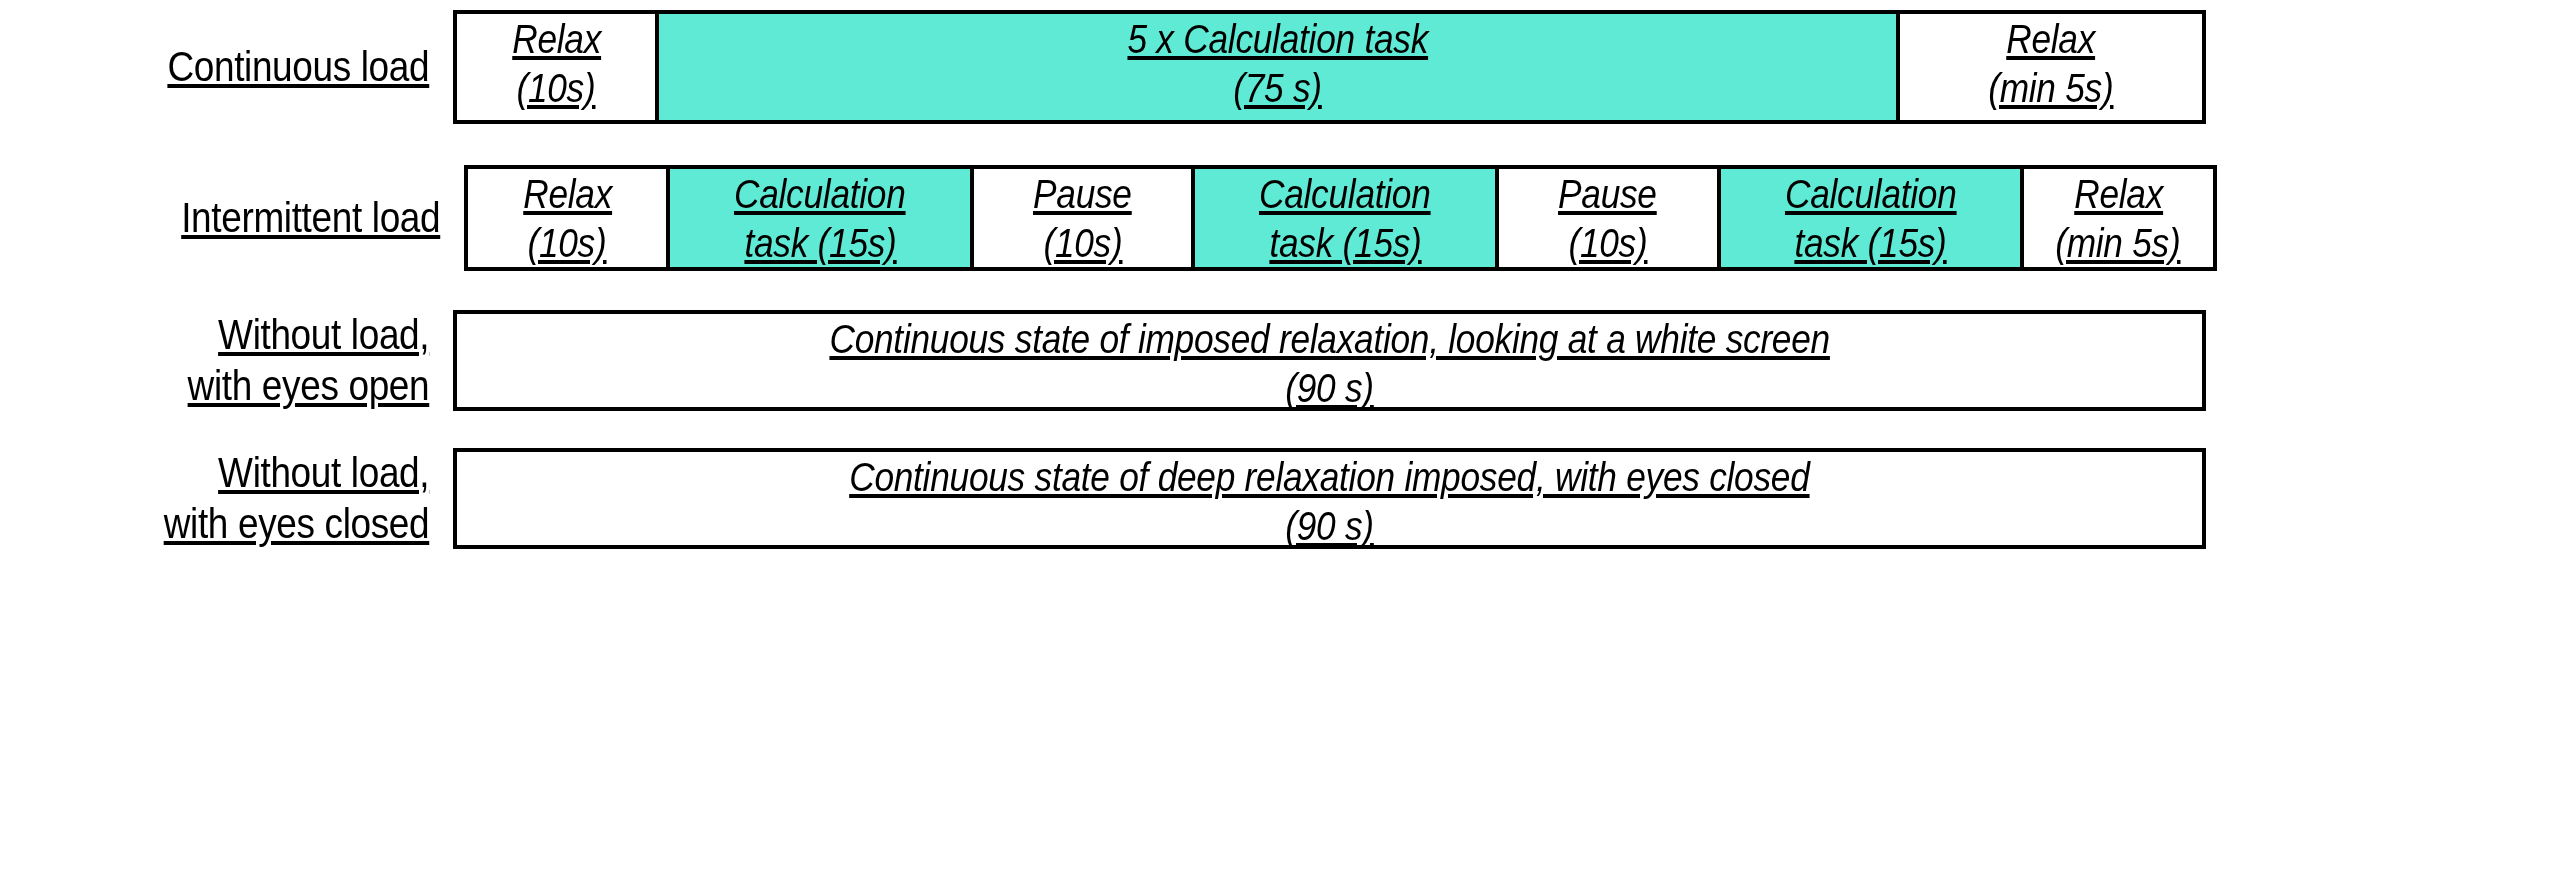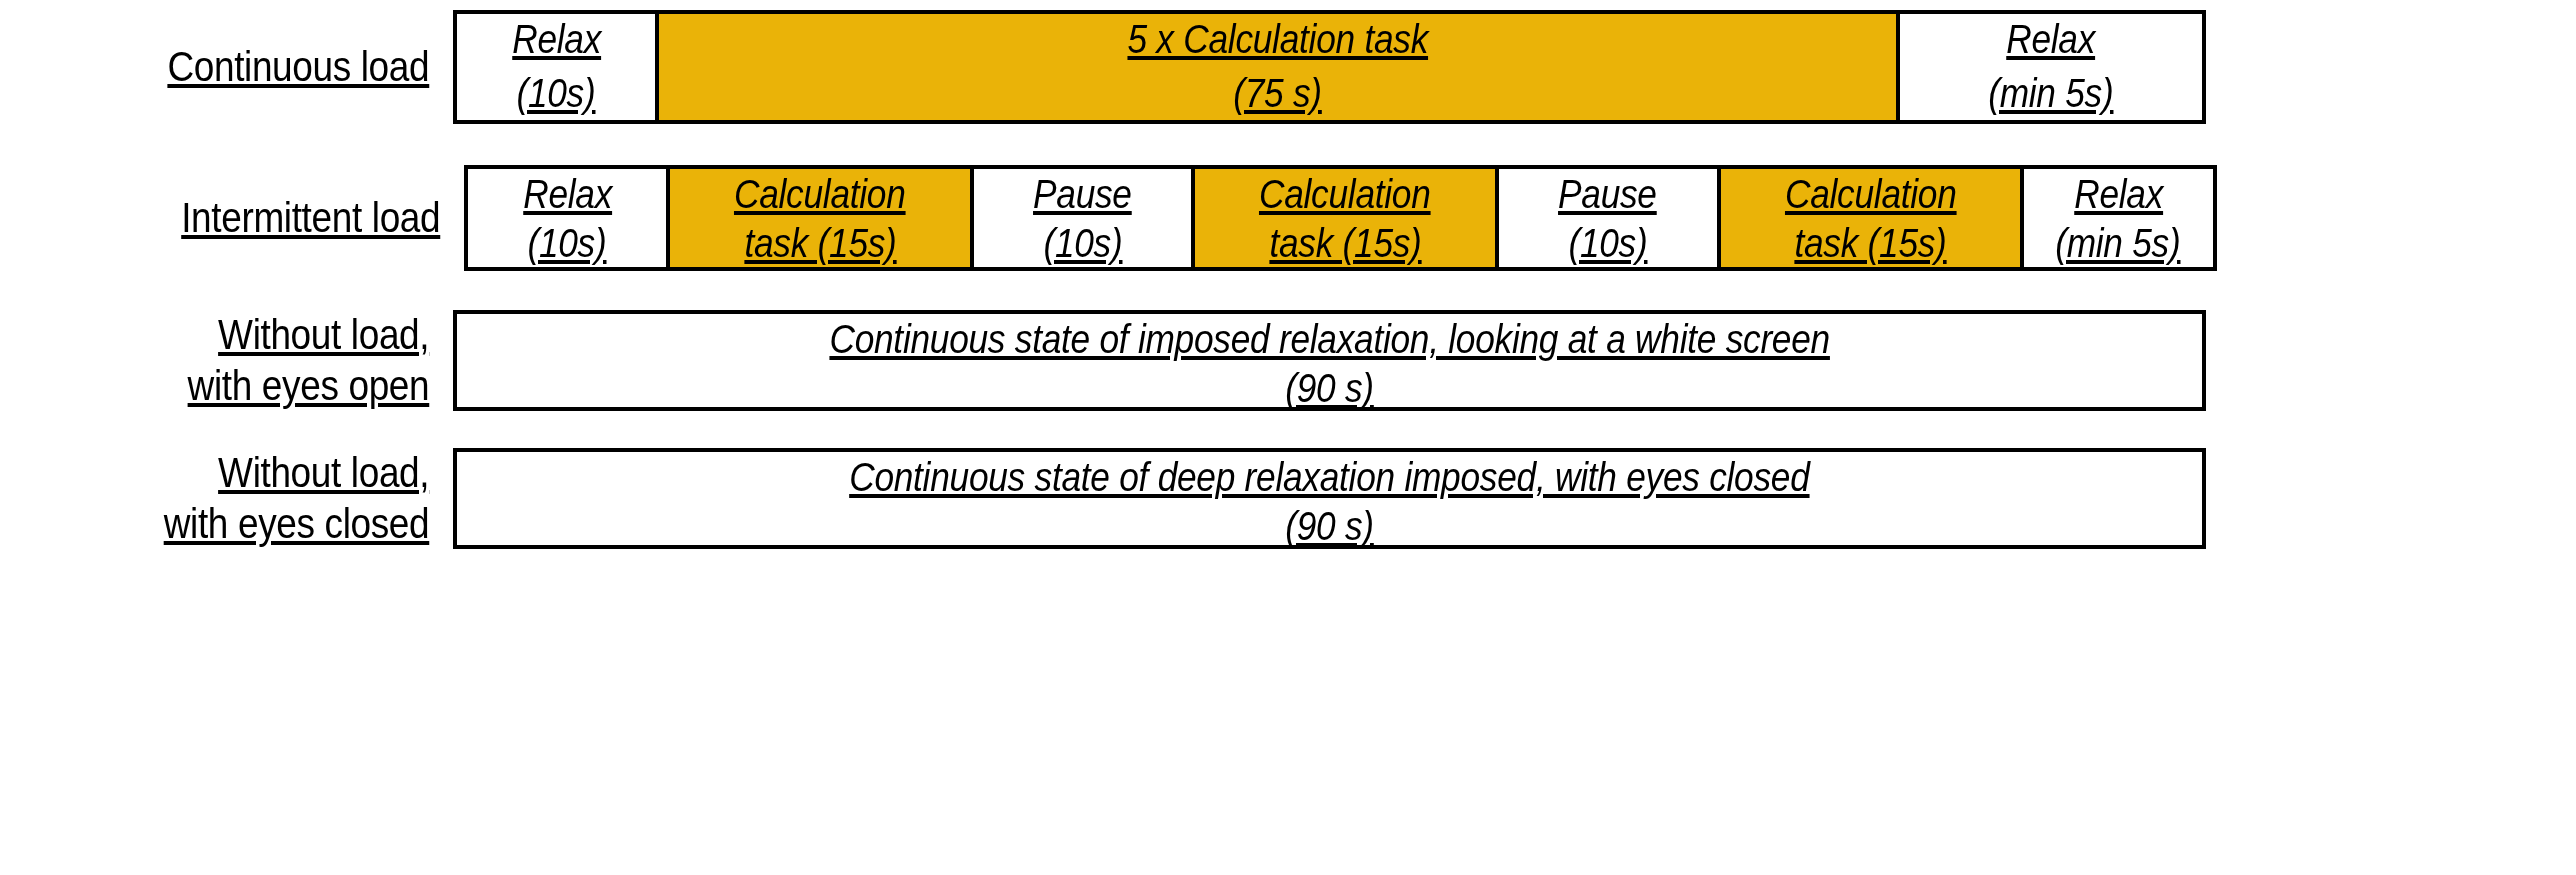--- a/index.html
+++ b/index.html
@@ -60,31 +60,31 @@
     border: 4.8px solid #000000;
     background: #ffffff;
     margin-right: 14.5px;
   }
 
   .cell {
     box-sizing: border-box;
     display: flex;
     flex-direction: column;
     align-items: center;
-    justify-content: space-between;
+    justify-content: flex-start;
     background: #ffffff;
     border-right: 4.8px solid #000000;
     overflow: hidden;
     padding: 1.9px 5.8px;
   }
   .cell:last-child {
     border-right: none;
   }
   .cell.pink {
-    background: #eab308;
+    background: #5eead4;
   }
 
   .cell-line {
     display: block;
     color: #000000;
     font-family: "Liberation Sans", "DejaVu Sans", sans-serif;
     font-style: italic;
     font-size: 41px;
     line-height: 1.18;
     font-weight: 400;

